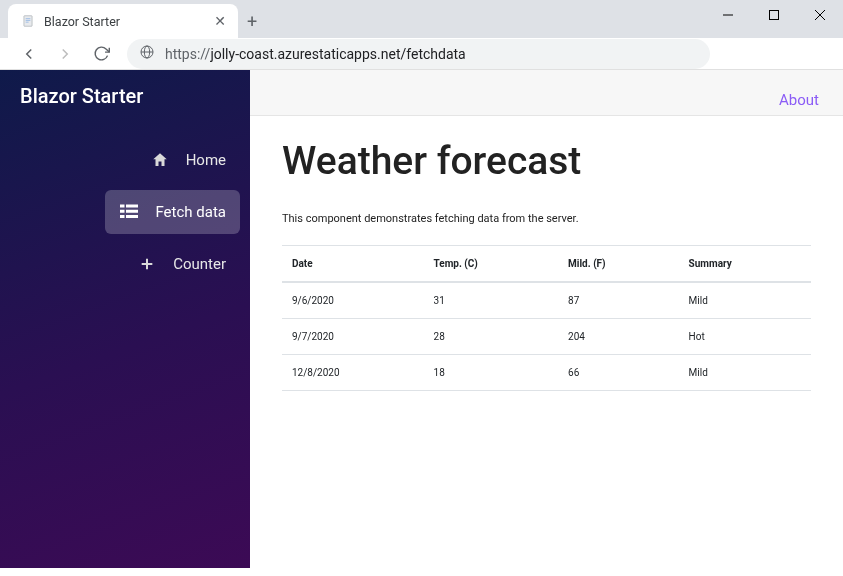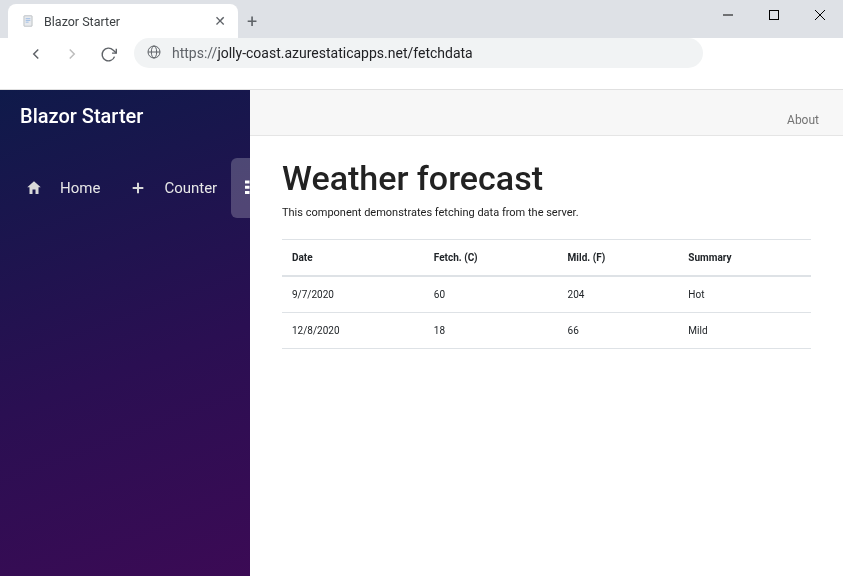--- a/index.html
+++ b/index.html
@@ -55,23 +55,23 @@
       height: 30px;
     }
     .window-controls > div {
       width: 46px; height: 30px;
       display: flex; align-items: center; justify-content: center;
       color: #000;
       cursor: pointer;
     }
     .toolbar {
       display: flex;
-      align-items: flex-start;
-      height: 52px;
-      padding: 0 20px;
+      align-items: center;
+      height: 32px;
+      padding: 0 13px;
       gap: 4px;
       background: #fff;
       border-bottom: 1px solid #e0e0e0;
     }
     .nav-btn {
       width: 32px; height: 32px;
       display: flex; align-items: center; justify-content: center;
       color: #5f6368;
       border-radius: 50%;
       cursor: pointer;
@@ -106,22 +106,23 @@
       flex-direction: column;
     }
     .brand {
       padding: 14px 20px 22px;
       font-size: 20px;
       font-weight: 500;
     }
     .nav-list {
       padding: 8px 10px;
       display: flex;
-      flex-direction: row;
-      gap: 0;
+      flex-direction: column;
+      gap: 8px;
+      align-items: flex-end;
     }
     .nav-item {
       display: flex;
       align-items: center;
       gap: 16px;
       padding: 12px 14px;
       border-radius: 6px;
       color: #e7e7e7;
       cursor: pointer;
       font-size: 15px;
@@ -144,34 +145,34 @@
     .topbar {
       height: 46px;
       background: #f7f7f7;
       border-bottom: 1px solid #e5e5e5;
       display: flex;
       align-items: center;
       justify-content: flex-end;
       padding: 0 24px;
     }
     .about-link {
-      color: #737373;
-      font-size: 12px;
+      color: #8b5cf6;
+      font-size: 15px;
       cursor: pointer;
       margin-top: 15px;
     }
     .main {
       padding: 22px 32px;
       overflow: auto;
     }
     h1.page-title {
-      font-size: 34px;
+      font-size: 39px;
       font-weight: 500;
       color: #222;
-      margin-bottom: 8px;
+      margin-bottom: 28px;
     }
     .subtitle {
       font-size: 11px;
       color: #222;
       margin-bottom: 20px;
     }
     table.forecast {
       width: 100%;
       border-collapse: collapse;
       font-size: 10px;
@@ -262,65 +263,71 @@
     <div class="brand">Blazor Starter</div>
     <nav class="nav-list">
       <div class="nav-item">
         <span class="nav-icon">
           <svg width="18" height="18" viewBox="0 0 24 24" fill="#d9d9d9">
               <path d="M12 3l9 8h-3v9h-4v-6H10v6H6v-9H3z"></path>
             </svg>
         </span>
         <span>Home</span>
       </div>
-      <div class="nav-item">
-        <span class="nav-icon">
-          <svg width="16" height="16" viewBox="0 0 24 24" fill="none" stroke="#d9d9d9" stroke-width="3">
-              <line x1="12" y1="4" x2="12" y2="20"></line>
-              <line x1="4" y1="12" x2="20" y2="12"></line>
-            </svg>
-        </span>
-        <span>Counter</span>
-      </div>
       <div class="nav-item active">
         <span class="nav-icon">
           <svg width="18" height="16" viewBox="0 0 24 20" fill="#fff">
               <rect x="0" y="0" width="6" height="4"></rect>
               <rect x="8" y="0" width="16" height="4"></rect>
               <rect x="0" y="7" width="6" height="4"></rect>
               <rect x="8" y="7" width="16" height="4"></rect>
               <rect x="0" y="14" width="6" height="4"></rect>
               <rect x="8" y="14" width="16" height="4"></rect>
             </svg>
         </span>
         <span>Fetch data</span>
       </div>
+      <div class="nav-item">
+        <span class="nav-icon">
+          <svg width="16" height="16" viewBox="0 0 24 24" fill="none" stroke="#d9d9d9" stroke-width="3">
+              <line x1="12" y1="4" x2="12" y2="20"></line>
+              <line x1="4" y1="12" x2="20" y2="12"></line>
+            </svg>
+        </span>
+        <span>Counter</span>
+      </div>
     </nav>
   </aside>
 
   <div class="content-wrap">
     <div class="topbar">
       <a class="about-link">About</a>
     </div>
     <main class="main">
       <h1 class="page-title">Weather forecast</h1>
       <p class="subtitle">This component demonstrates fetching data from the server.</p>
       <table class="forecast">
         <thead>
           <tr>
             <th>Date</th>
-            <th>Fetch. (C)</th>
+            <th>Temp. (C)</th>
             <th>Mild. (F)</th>
             <th>Summary</th>
           </tr>
         </thead>
         <tbody id="forecast-body">
             <tr>
+              <td>9/6/2020</td>
+              <td>31</td>
+              <td>87</td>
+              <td>Mild</td>
+            </tr>
+            <tr>
               <td>9/7/2020</td>
-              <td>60</td>
+              <td>28</td>
               <td>204</td>
               <td>Hot</td>
             </tr>
             <tr>
               <td>12/8/2020</td>
               <td>18</td>
               <td>66</td>
               <td>Mild</td>
             </tr>
           </tbody>

